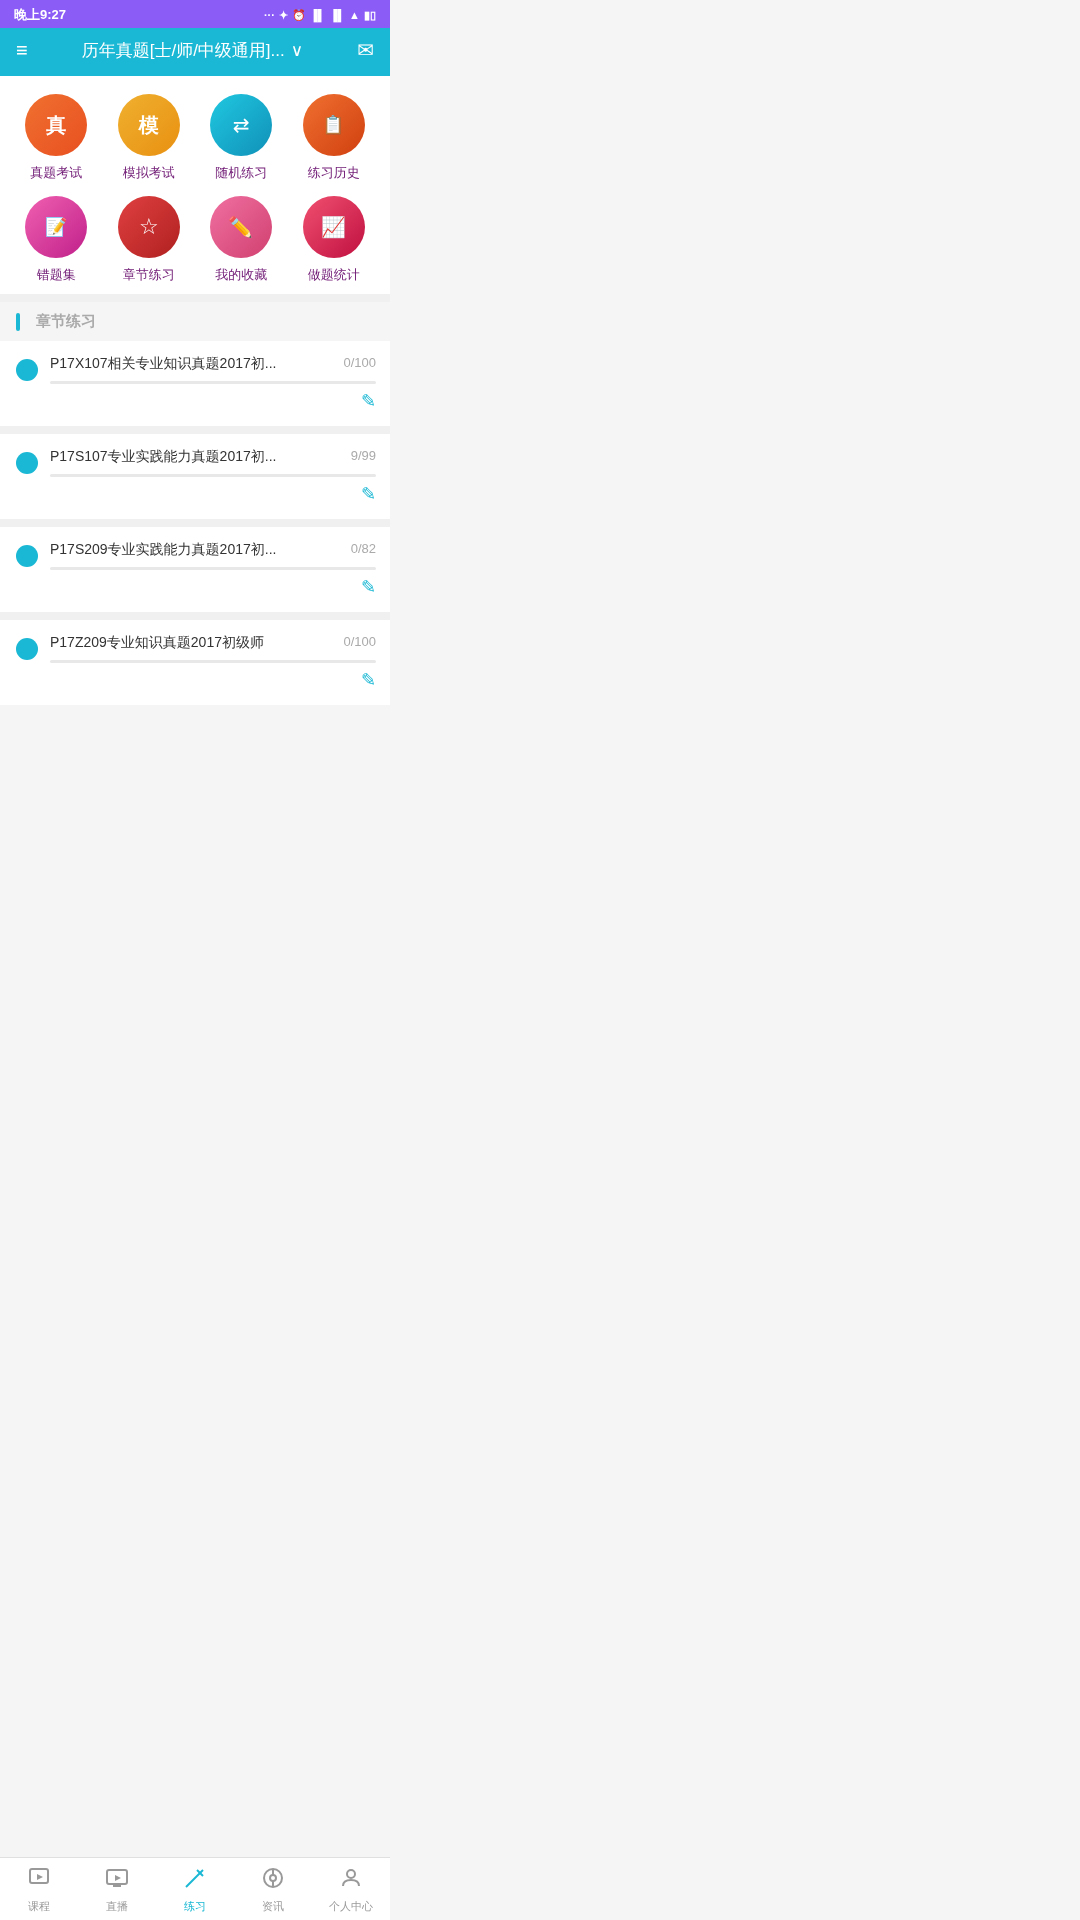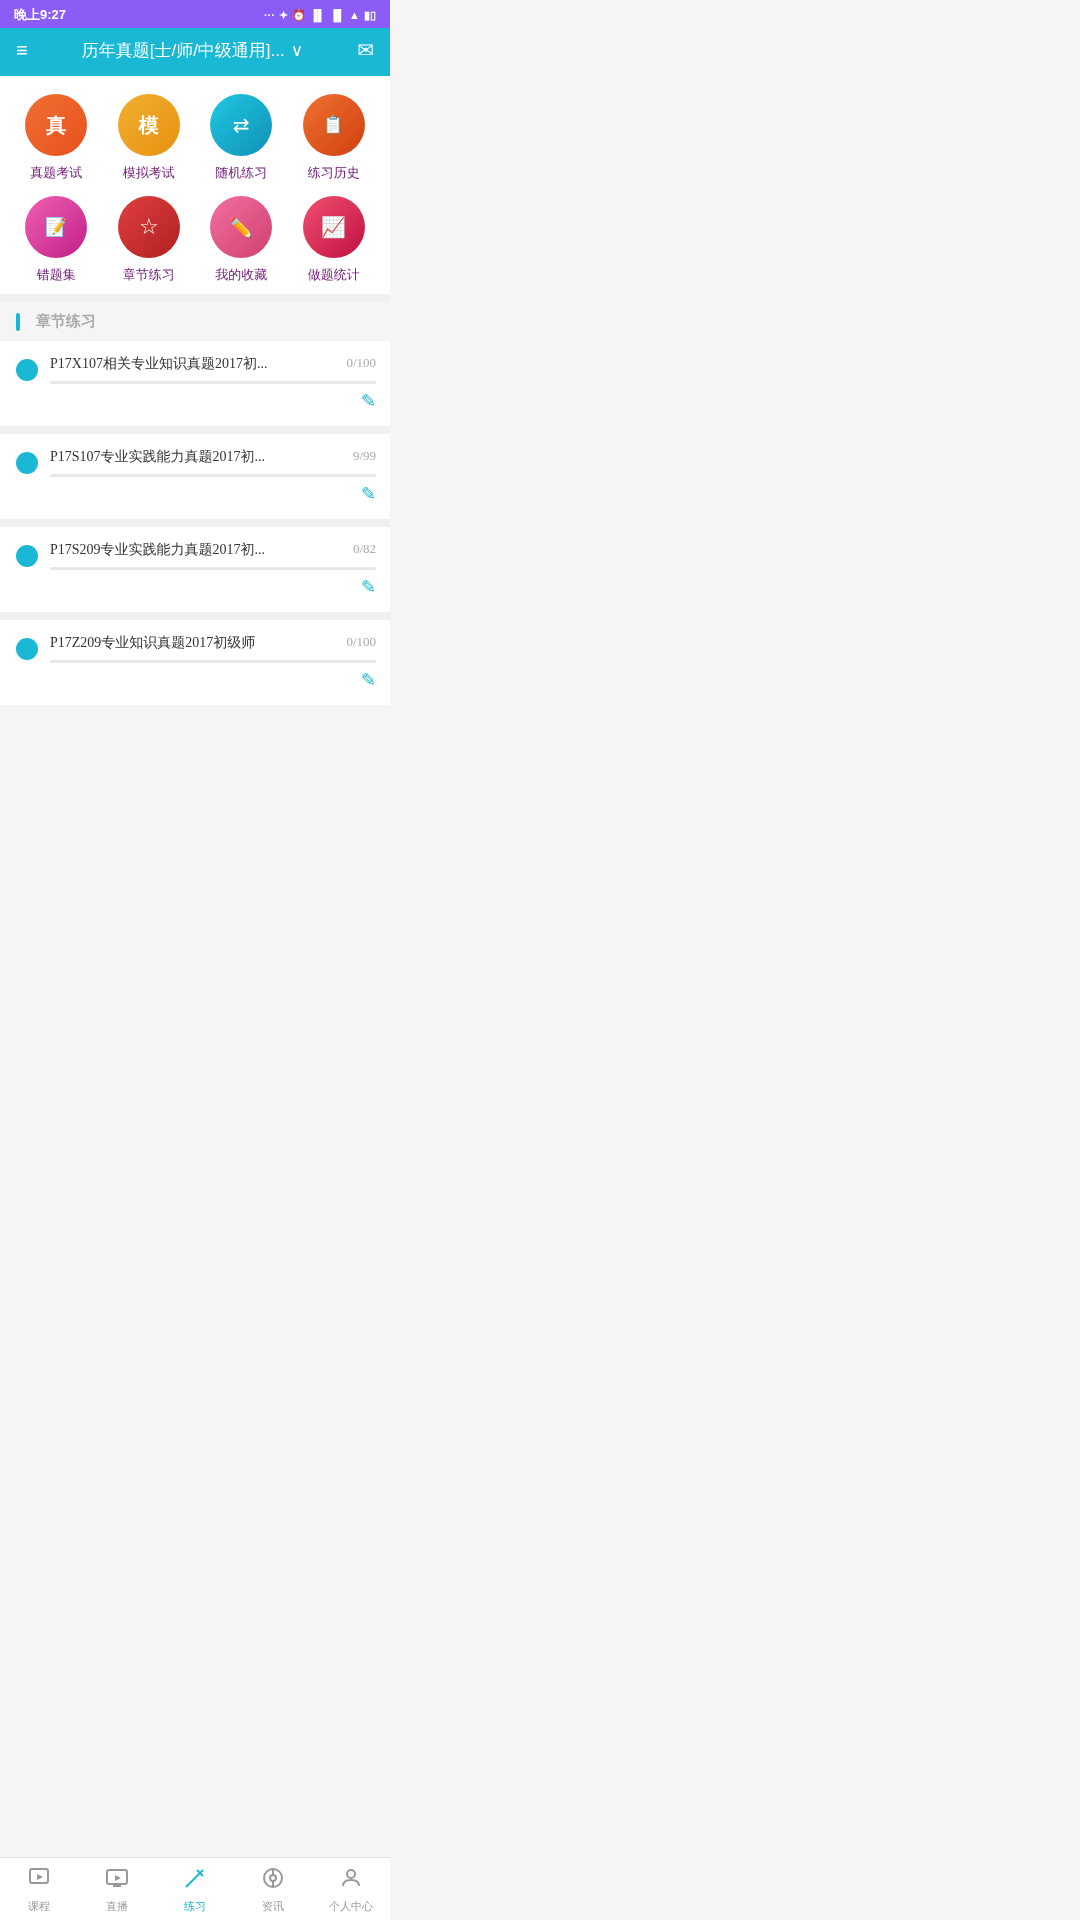--- a/index.html
+++ b/index.html
@@ -154,21 +154,20 @@
     .list-dot {
       width: 22px;
       height: 22px;
       border-radius: 50%;
       background: #1ab8d4;
       flex-shrink: 0;
       margin-top: 4px;
     }
     .list-content {
       flex: 1;
-      font-family: Liberation Serif, serif;
     }
     .list-title-row {
       display: flex;
       justify-content: space-between;
       align-items: flex-start;
       margin-bottom: 8px;
     }
     .list-title {
       font-size: 14px;
       color: #333;

